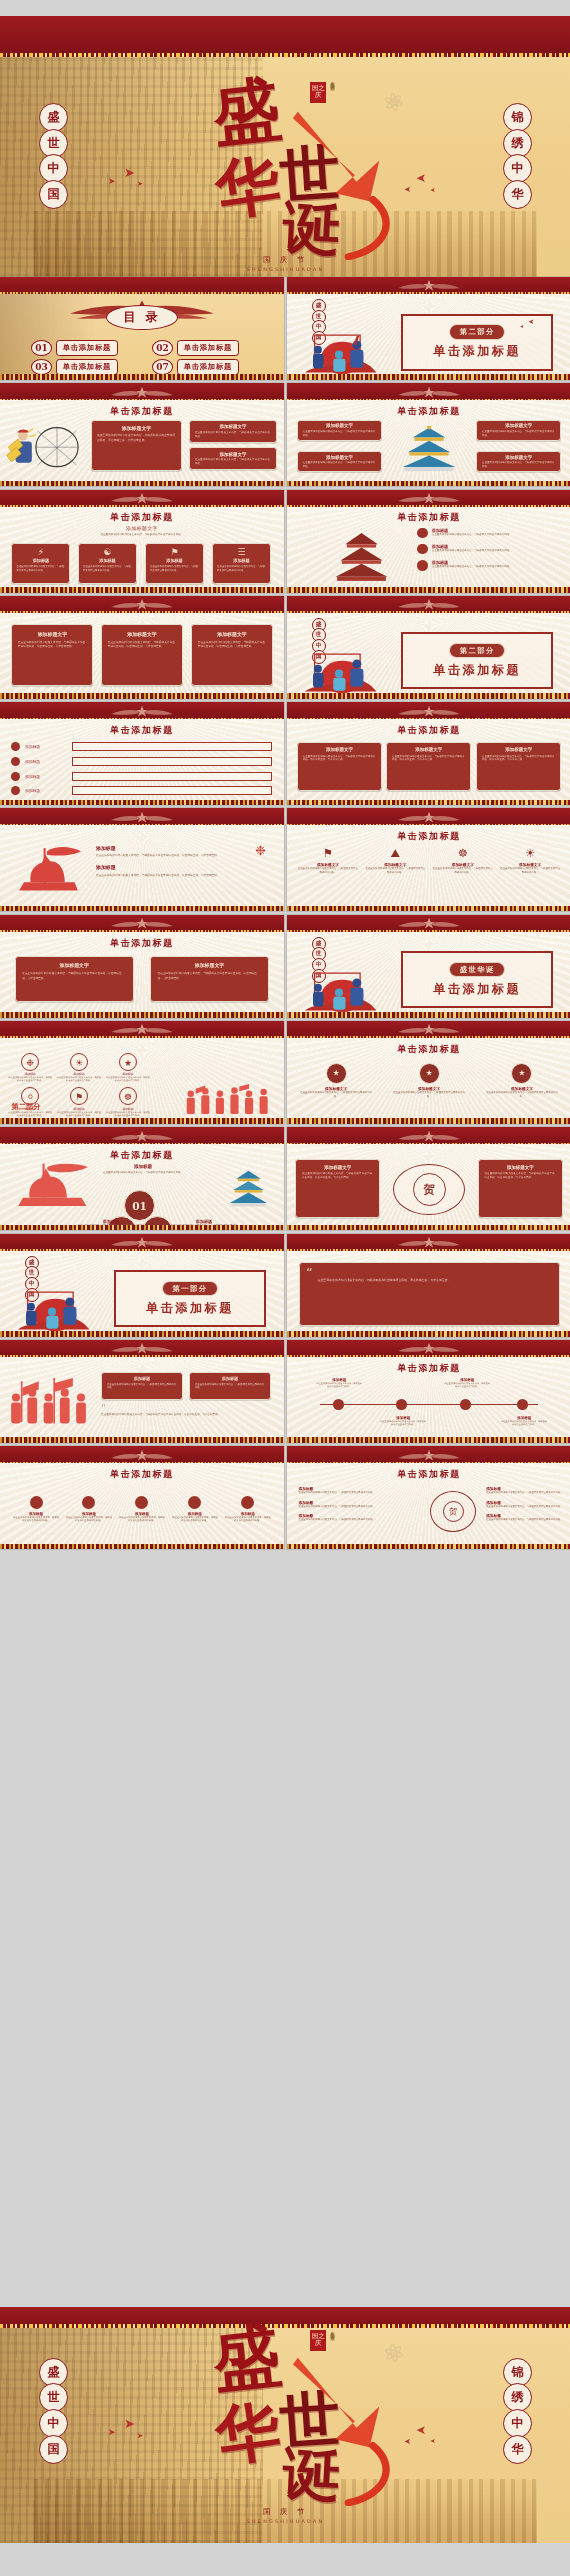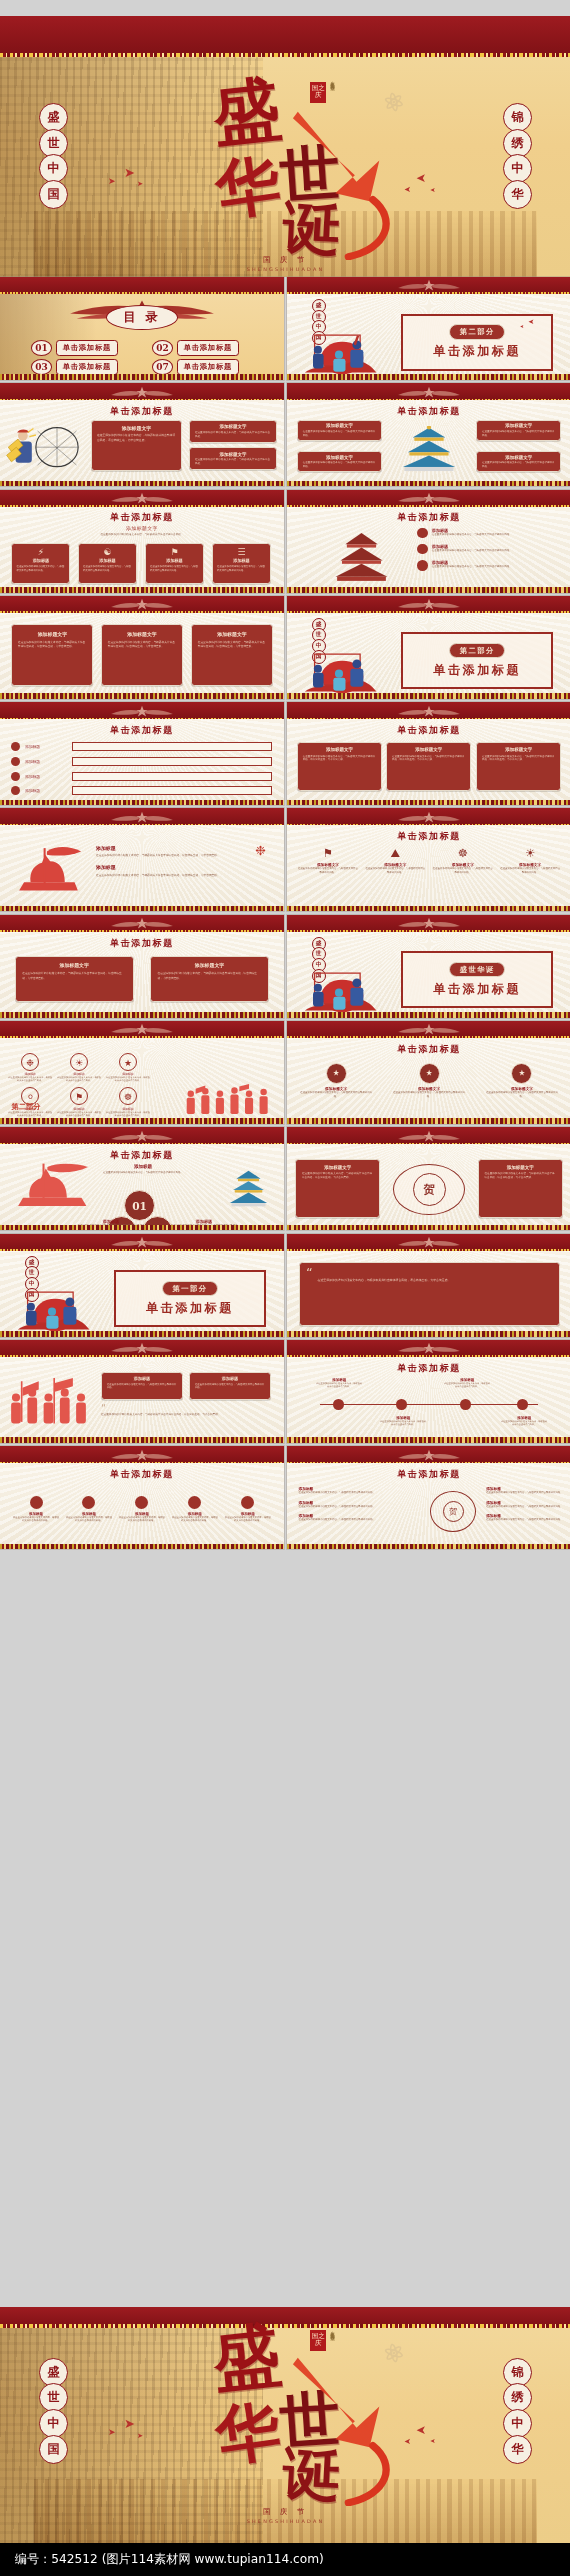--- a/index.html
+++ b/index.html
@@ -1137,18 +1137,15 @@
         <span style="left:430px;top:109px;font-size:6.5px;transform:scaleX(-1);">➤</span>
       </div>
 
       <div class="subcn" style="top:179px;font-size:7.3px;">国 庆 节</div>
       <div class="subpy" style="top:190px;font-size:4.9px;">SHENGSHIHUADAN</div>
 
       <div class="wm" style="left:383px;top:11.4px;font-size:24.5px;transform:rotate(-12deg);">⚛</div>
     </div>
   </div>
 
-  <div class="footer">
-    <span>编号：542512 (图片114素材网 www.tupian114.com)</span>
-  </div>
 
 </div>
 
 
 </body></html>

